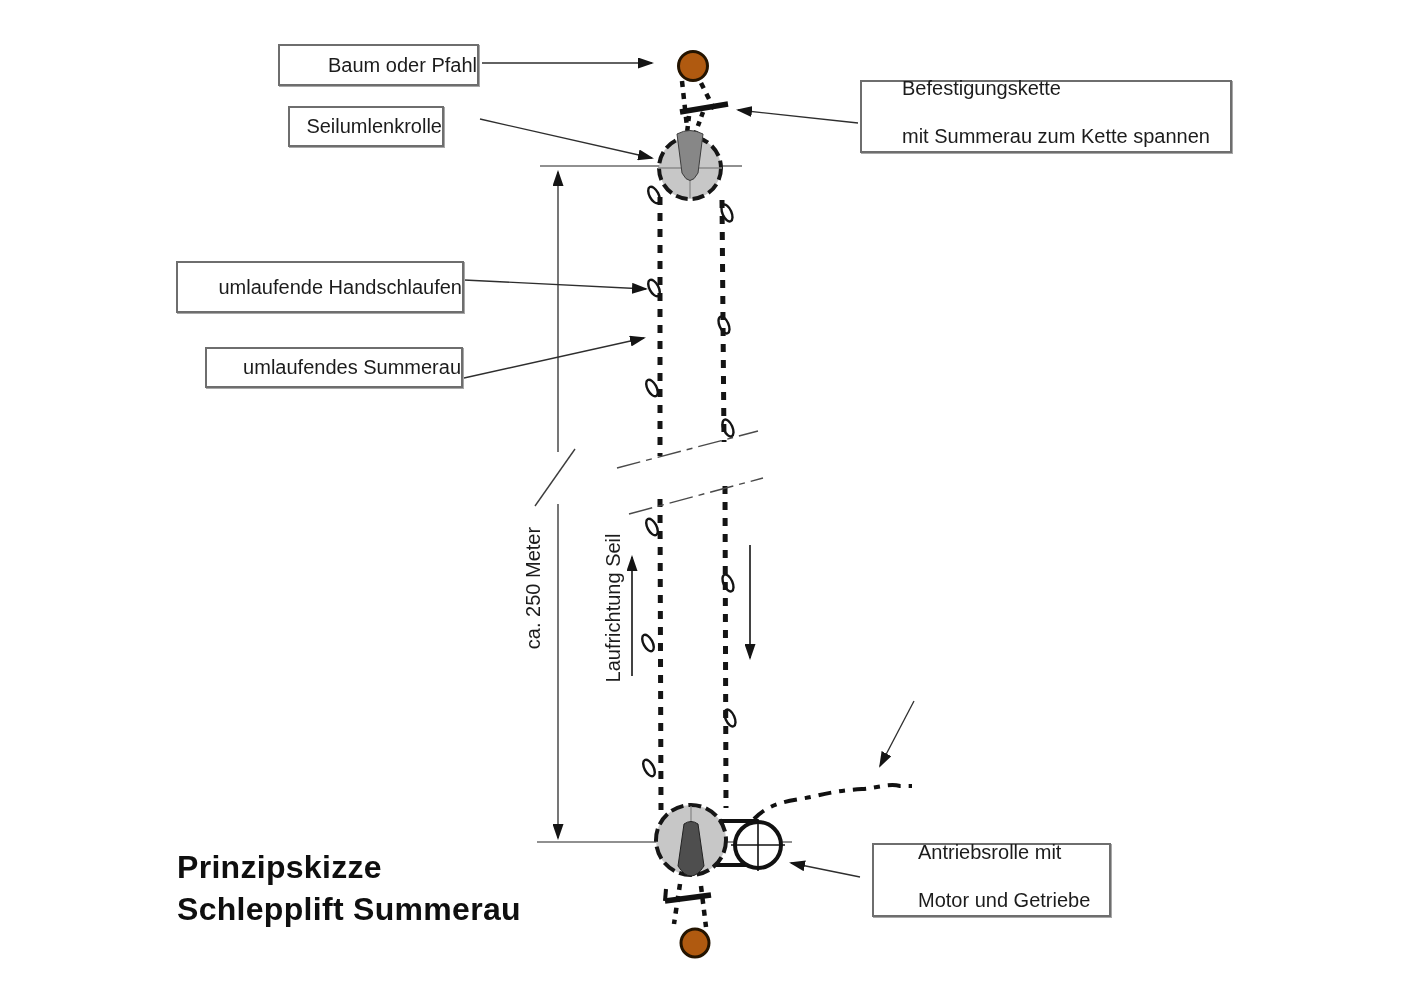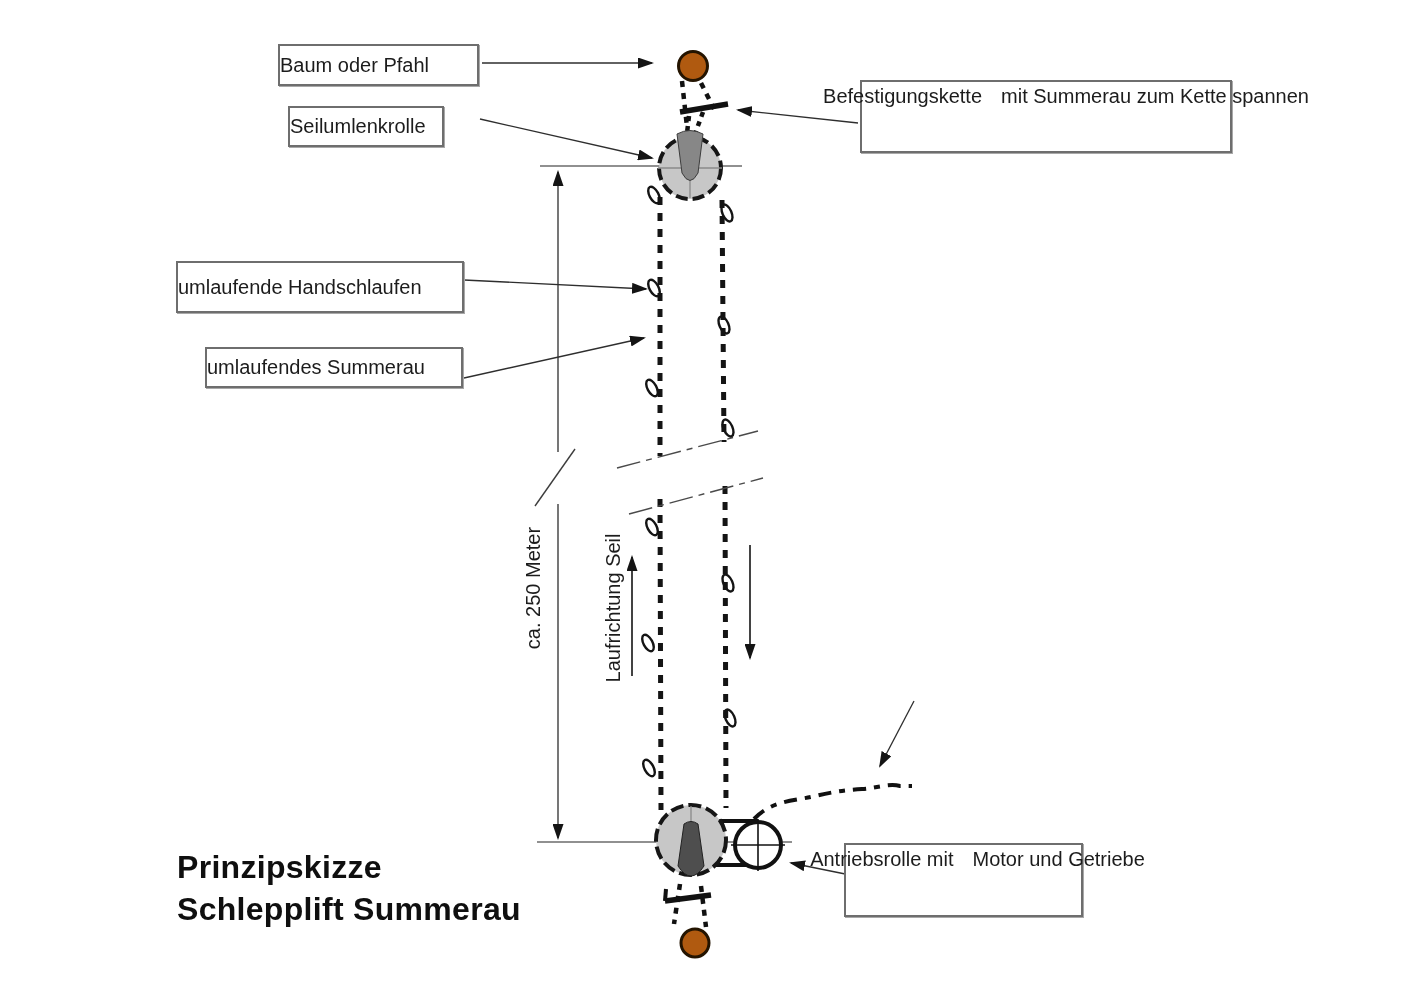--- a/index.html
+++ b/index.html
@@ -4,24 +4,24 @@
 <style>
   html,body{margin:0;padding:0;background:#fff;}
   .canvas{
     position:relative;width:1415px;height:1000px;background:#ffffff;
     font-family:"Liberation Sans",sans-serif;color:#1c1c1c;overflow:hidden;
   }
   svg.draw{position:absolute;left:0;top:0;width:1415px;height:1000px;}
   .label-box{
     position:absolute;background:#ffffff;border:2px solid #6e6e6e;
     box-shadow:1px 1px 0 #a8a8a8;
-    display:flex;align-items:center;justify-content:flex-start;
+    display:flex;align-items:center;justify-content:flex-end;
     font-size:20px;line-height:1.45;white-space:nowrap;box-sizing:border-box;
   }
-  .label-box.multiline{flex-direction:row;align-items:flex-start;justify-content:center;gap:19px;}
+  .label-box.multiline{flex-direction:column;align-items:flex-start;gap:19px;}
   .rot-label{
     position:absolute;font-size:20px;white-space:nowrap;
     transform:translate(-50%,-50%) rotate(-90deg);color:#1c1c1c;
   }
   .title{
     position:absolute;left:177px;top:846px;font-size:32px;font-weight:bold;
     line-height:42px;color:#0f0f0f;letter-spacing:0.3px;
   }
 </style>
 </head>
@@ -130,21 +130,21 @@
 
   <div class="label-box" style="left:176px;top:261px;width:288px;height:52px;">
     <span>umlaufende Handschlaufen</span>
   </div>
 
   <div class="label-box" style="left:205px;top:347px;width:258px;height:41px;">
     <span>umlaufendes Summerau</span>
   </div>
 
 
-  <div class="label-box multiline" style="left:844px;top:843px;width:239px;height:74px;padding-left:28px;">
+  <div class="label-box multiline" style="left:872px;top:843px;width:239px;height:74px;padding-left:44px;">
     <span>Antriebsrolle mit</span>
     <span>Motor und Getriebe</span>
   </div>
 
   <div class="rot-label" style="left:533px;top:588px;">ca. 250 Meter</div>
   <div class="rot-label" style="left:613px;top:608px;">Laufrichtung Seil</div>
 
   <div class="title">
     <div>Prinzipskizze</div>
     <div>Schlepplift Summerau</div>

